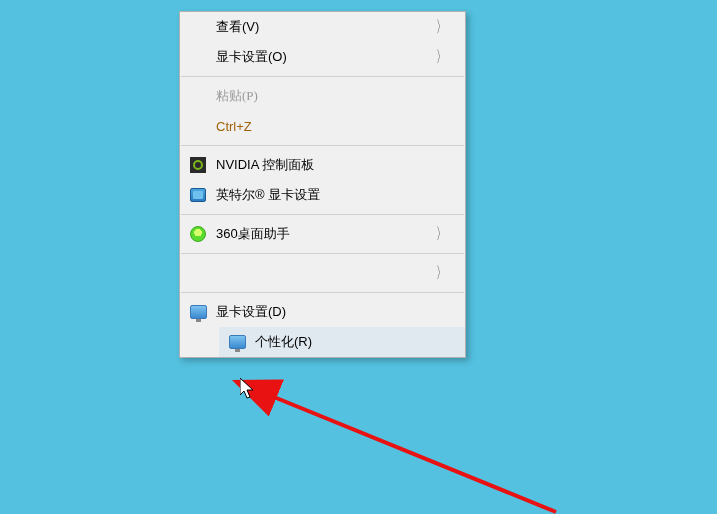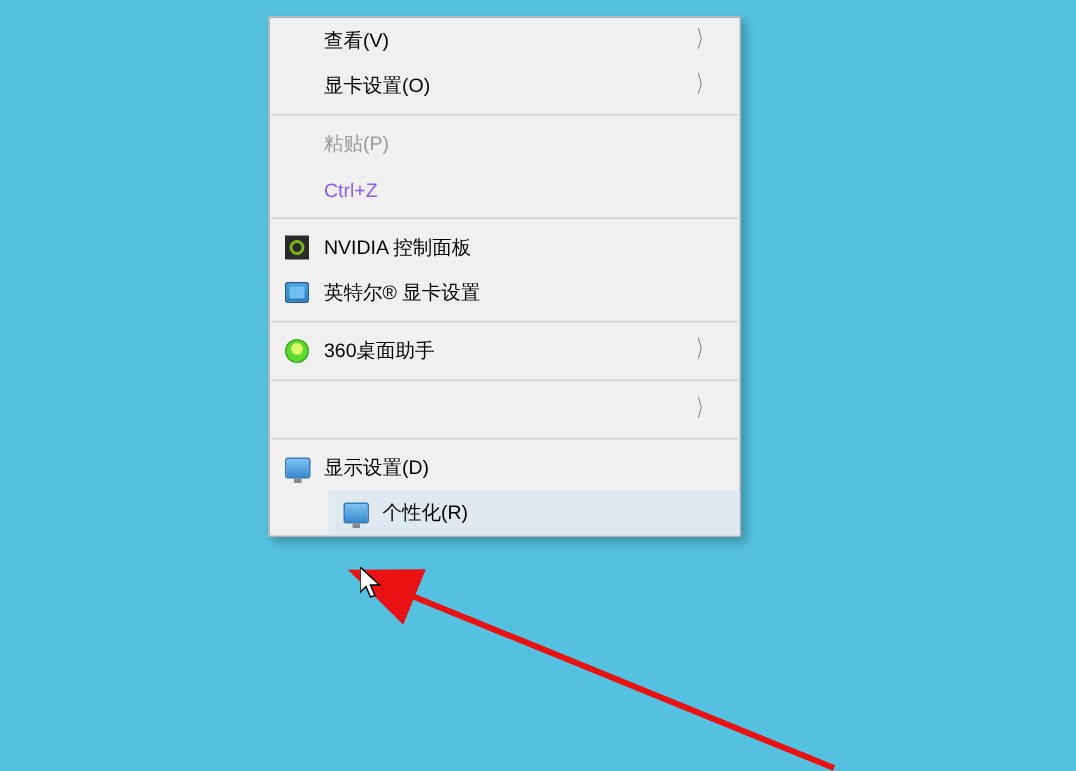--- a/index.html
+++ b/index.html
@@ -9,38 +9,38 @@
       background: #53c1df;
       font-family: "Microsoft YaHei", "Segoe UI", sans-serif;
       font-size: 13px;
       position: relative;
       overflow: hidden;
     }
     .context-menu {
       position: absolute;
       left: 179px;
       top: 11px;
-      width: 315px;
+      width: 287px;
       background: #f0f0f0;
       border: 1px solid #b0b0b0;
       box-shadow: 3px 3px 6px rgba(0,0,0,0.25);
     }
     .menu-item {
       display: flex;
       align-items: center;
       height: 30px;
       padding-left: 36px;
       padding-right: 14px;
       position: relative;
       color: #000;
     }
-    .menu-item.disabled { color: #9a9a9a; }
+    .menu-item.disabled { color: #9a9a9a; font-family: Liberation Serif, serif; }
     .menu-item.hover { background: #e0e8f0; margin-left: 39px; }
     .menu-item .label { flex: 1; }
-    .menu-item .shortcut { color: #8b5cf6; padding-right: 18px; }
+    .menu-item .shortcut { color: #a16207; padding-right: 18px; }
     .menu-item .chevron {
       position: absolute;
       right: 16px;
       font-size: 16px;
       line-height: 1;
       transform: scaleX(0.6);
       color: #333;
     }
     .menu-item .icon {
       position: absolute;
@@ -171,21 +171,21 @@
   <div class="menu-item">
     <span class="chevron">〉</span>
   </div>
 
   <div class="menu-separator"></div>
 
   <div class="menu-item">
     <span class="icon">
         <span class="icon-display"></span>
       </span>
-    <span class="label">显示设置(D)</span>
+    <span class="label">显卡设置(D)</span>
   </div>
   <div class="menu-item hover">
     <span class="icon">
         <span class="icon-personalize"></span>
       </span>
     <span class="label">个性化(R)</span>
   </div>
 
 </div>
 

